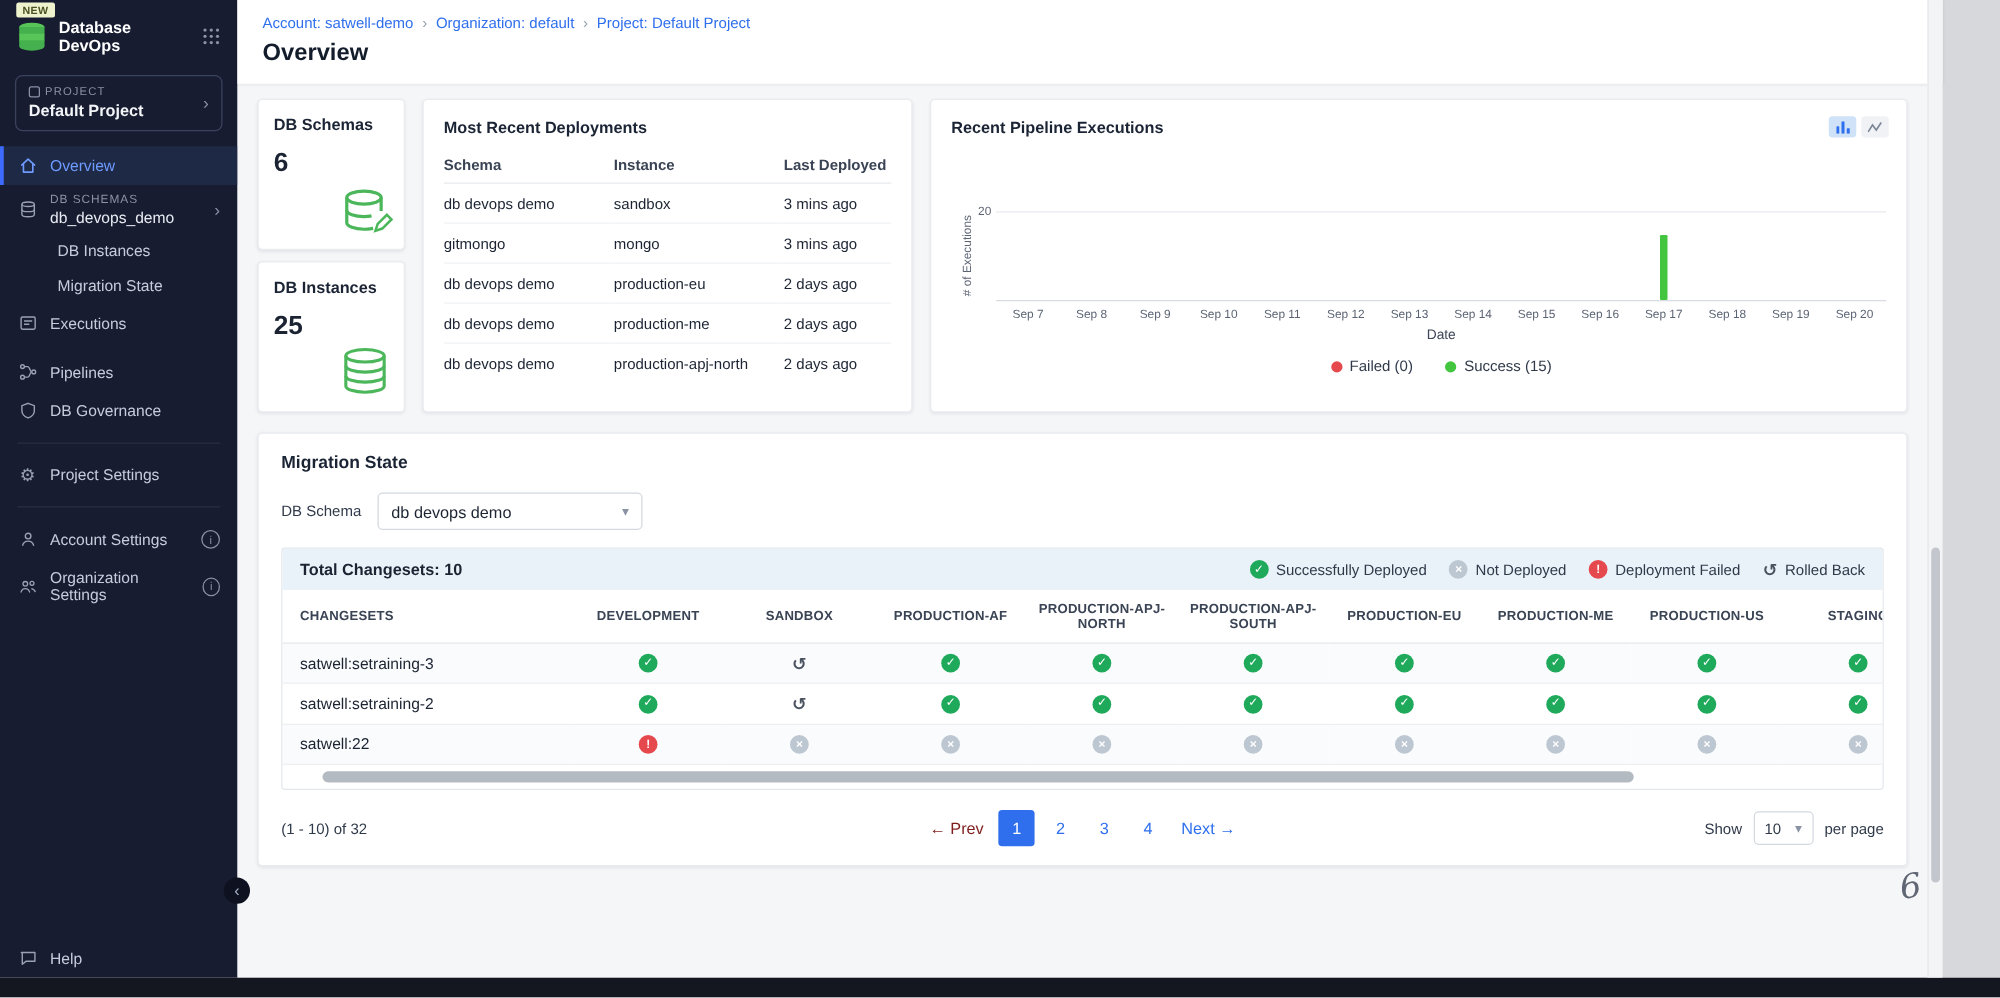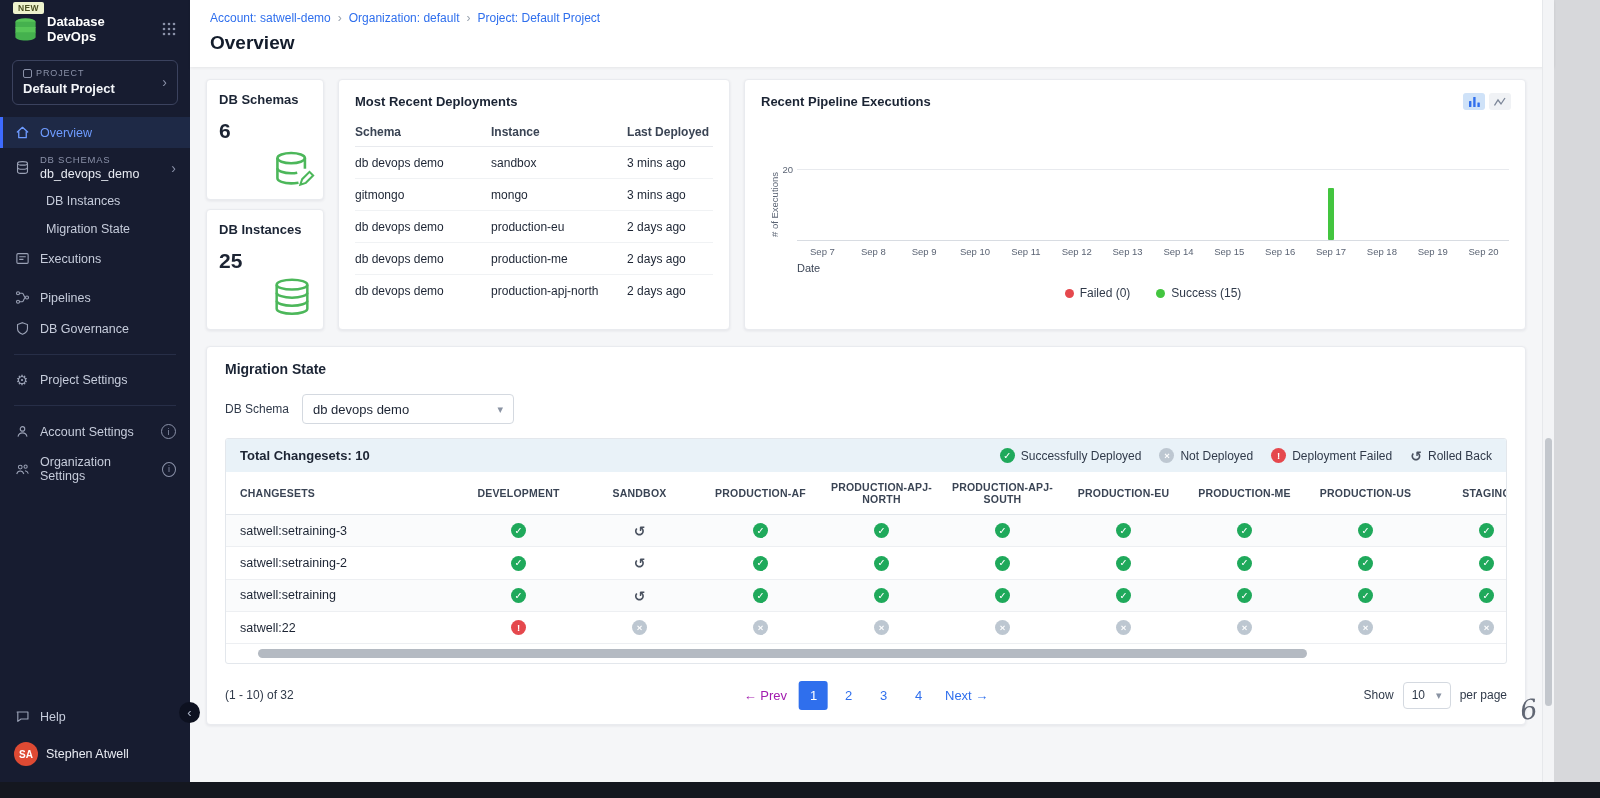--- a/index.html
+++ b/index.html
@@ -76,21 +76,21 @@
   .chart-area{display:flex;margin-top:60px;}
   .y-axis{width:36px;position:relative;height:70px;flex:none;}
   .y-label{position:absolute;left:-22px;top:30px;width:70px;text-align:center;transform:rotate(-90deg);font-size:9.5px;color:#5b6474;}
   .y-tick{position:absolute;right:4px;top:-5px;font-size:9.5px;color:#5b6474;}
   .plot-col{flex:1;min-width:0;}
   .plot{height:70px;border-top:1px solid #e8eaee;border-bottom:1px solid #d8dce2;display:flex;align-items:flex-end;}
   .slot{flex:1;display:flex;align-items:flex-end;justify-content:center;height:100%;}
   .bar{width:6px;border-radius:1px;}
   .xticks{display:flex;margin-top:5px;}
   .xtick{flex:1;text-align:center;font-size:9.5px;color:#5b6474;white-space:nowrap;}
-  .x-label{font-size:11px;color:#3c4657;margin-top:5px;}
+  .x-label{text-align:center;font-size:11px;color:#3c4657;margin-top:5px;}
   .legend{display:flex;justify-content:center;gap:26px;margin-top:12px;font-size:12px;color:#303a4a;align-items:center;}
   .lg-item{display:inline-flex;align-items:center;gap:6px;}
   .lg-dot{width:9px;height:9px;border-radius:50%;display:inline-block;}
 
   
   .mg-card{margin-top:16px;padding:14px 18px 12px;}
   .mg-title{font-size:14px;font-weight:bold;color:#1b2434;}
   .filter-row{display:flex;align-items:center;gap:13px;margin-top:17px;}
   .filter-label{font-size:12px;color:#303a4a;}
   .select{width:212px;height:30px;border:1px solid #d4d9e0;border-radius:4px;display:flex;align-items:center;justify-content:space-between;padding:0 10px;font-size:13px;color:#1c2433;background:#fff;box-sizing:border-box;}
@@ -108,21 +108,21 @@
   table.mg td.mg-name{text-align:left;padding-left:14px;color:#1c2433;font-size:12.5px;}
   table.mg tbody tr:nth-child(odd){background:#fafbfc;}
   .st-icon{display:inline-flex;width:15px;height:15px;border-radius:50%;align-items:center;justify-content:center;color:#fff;font-size:9.5px;font-weight:bold;line-height:1;vertical-align:middle;}
   .st-rolled{display:inline-flex;font-size:14px;color:#4a5260;line-height:1;vertical-align:middle;font-weight:bold;}
   .h-scrollbar{height:9px;margin:5px 8px;position:relative;background:#fff;}
   .h-thumb{position:absolute;left:24px;width:83%;top:0;height:9px;background:#b4bac2;border-radius:5px;}
 
   .pg-row{display:flex;align-items:center;margin-top:14px;position:relative;height:34px;}
   .pg-range{font-size:12px;color:#303a4a;}
   .pg-center{position:absolute;left:50%;transform:translateX(-50%);display:flex;align-items:center;}
-  .pg-prev{color:#a21caf;font-size:13px;margin-right:12px;}
+  .pg-prev{color:#7f1d1d;font-size:13px;margin-right:12px;}
   .pg-pages{display:inline-flex;gap:6px;}
   .pg-btn{min-width:29px;height:29px;border:none;background:transparent;color:#2f6fed;font-size:13px;border-radius:3px;font-family:inherit;}
   .pg-btn.active{background:#2f6fed;color:#fff;}
   .pg-next{color:#2f6fed;font-size:13px;margin-left:12px;}
   .pg-right{margin-left:auto;display:flex;align-items:center;gap:9px;font-size:12px;color:#303a4a;}
   .pp-select{width:48px;height:27px;border:1px solid #d4d9e0;border-radius:4px;display:flex;align-items:center;justify-content:space-between;padding:0 8px;font-size:12px;background:#fff;box-sizing:border-box;}
 
   .v-scrollbar{position:absolute;right:0;top:0;bottom:0;width:11px;background:#f3f4f6;border-left:1px solid #e6e8eb;z-index:5;}
   .v-thumb{position:absolute;right:2px;width:7px;top:438px;height:268px;background:#c3c7cd;border-radius:4px;}
   .gutter{width:46px;min-width:46px;background:#d7d8db;position:relative;}
@@ -266,24 +266,20 @@
 
     <div class="sb-spacer"></div>
 
     <div class="nav-item" data-interactable="true">
       <span class="ni-icon" data-interactable="false">
           <svg width="15" height="15" viewBox="0 0 16 16" fill="none" stroke="currentColor" stroke-width="1.2" stroke-linejoin="round">
             <path d="M2.2 3.2h11.6v7.4H6.4L3 13.2V3.2z"></path>
           </svg>
         </span>
       <span data-interactable="false">Help</span>
-    </div>
-    <div class="user-row" data-interactable="true">
-      <span class="avatar" data-interactable="false">SA</span>
-      <span data-interactable="false">Stephen Atwell</span>
     </div>
 
     <div class="collapse-handle" data-interactable="true">‹</div>
   </aside>
 
   <main class="main" data-interactable="false">
     <div class="main-header" data-interactable="false">
       <div class="breadcrumb" data-interactable="false">
           <span class="bc-link" data-interactable="true">Account: satwell-demo</span>
           <span class="bc-sep" data-interactable="false">›</span>
@@ -520,32 +516,20 @@
                     <td data-interactable="false"><span class="st-rolled" data-interactable="false" style="color: rgb(74, 82, 96);">↺</span></td>
                     <td data-interactable="false"><span class="st-icon" data-interactable="false" style="background: rgb(31, 169, 91);">✓</span></td>
                     <td data-interactable="false"><span class="st-icon" data-interactable="false" style="background: rgb(31, 169, 91);">✓</span></td>
                     <td data-interactable="false"><span class="st-icon" data-interactable="false" style="background: rgb(31, 169, 91);">✓</span></td>
                     <td data-interactable="false"><span class="st-icon" data-interactable="false" style="background: rgb(31, 169, 91);">✓</span></td>
                     <td data-interactable="false"><span class="st-icon" data-interactable="false" style="background: rgb(31, 169, 91);">✓</span></td>
                     <td data-interactable="false"><span class="st-icon" data-interactable="false" style="background: rgb(31, 169, 91);">✓</span></td>
                     <td data-interactable="false"><span class="st-icon" data-interactable="false" style="background: rgb(31, 169, 91);">✓</span></td>
                   </tr>
                   <tr data-interactable="false">
-                    <td class="mg-name" data-interactable="false">satwell:setraining</td>
-                    <td data-interactable="false"><span class="st-icon" data-interactable="false" style="background: rgb(31, 169, 91);">✓</span></td>
-                    <td data-interactable="false"><span class="st-rolled" data-interactable="false" style="color: rgb(74, 82, 96);">↺</span></td>
-                    <td data-interactable="false"><span class="st-icon" data-interactable="false" style="background: rgb(31, 169, 91);">✓</span></td>
-                    <td data-interactable="false"><span class="st-icon" data-interactable="false" style="background: rgb(31, 169, 91);">✓</span></td>
-                    <td data-interactable="false"><span class="st-icon" data-interactable="false" style="background: rgb(31, 169, 91);">✓</span></td>
-                    <td data-interactable="false"><span class="st-icon" data-interactable="false" style="background: rgb(31, 169, 91);">✓</span></td>
-                    <td data-interactable="false"><span class="st-icon" data-interactable="false" style="background: rgb(31, 169, 91);">✓</span></td>
-                    <td data-interactable="false"><span class="st-icon" data-interactable="false" style="background: rgb(31, 169, 91);">✓</span></td>
-                    <td data-interactable="false"><span class="st-icon" data-interactable="false" style="background: rgb(31, 169, 91);">✓</span></td>
-                  </tr>
-                  <tr data-interactable="false">
                     <td class="mg-name" data-interactable="false">satwell:22</td>
                     <td data-interactable="false"><span class="st-icon" data-interactable="false" style="background: rgb(229, 72, 77);">!</span></td>
                     <td data-interactable="false"><span class="st-icon" data-interactable="false" style="background: rgb(189, 199, 209);">×</span></td>
                     <td data-interactable="false"><span class="st-icon" data-interactable="false" style="background: rgb(189, 199, 209);">×</span></td>
                     <td data-interactable="false"><span class="st-icon" data-interactable="false" style="background: rgb(189, 199, 209);">×</span></td>
                     <td data-interactable="false"><span class="st-icon" data-interactable="false" style="background: rgb(189, 199, 209);">×</span></td>
                     <td data-interactable="false"><span class="st-icon" data-interactable="false" style="background: rgb(189, 199, 209);">×</span></td>
                     <td data-interactable="false"><span class="st-icon" data-interactable="false" style="background: rgb(189, 199, 209);">×</span></td>
                     <td data-interactable="false"><span class="st-icon" data-interactable="false" style="background: rgb(189, 199, 209);">×</span></td>
                     <td data-interactable="false"><span class="st-icon" data-interactable="false" style="background: rgb(189, 199, 209);">×</span></td>

